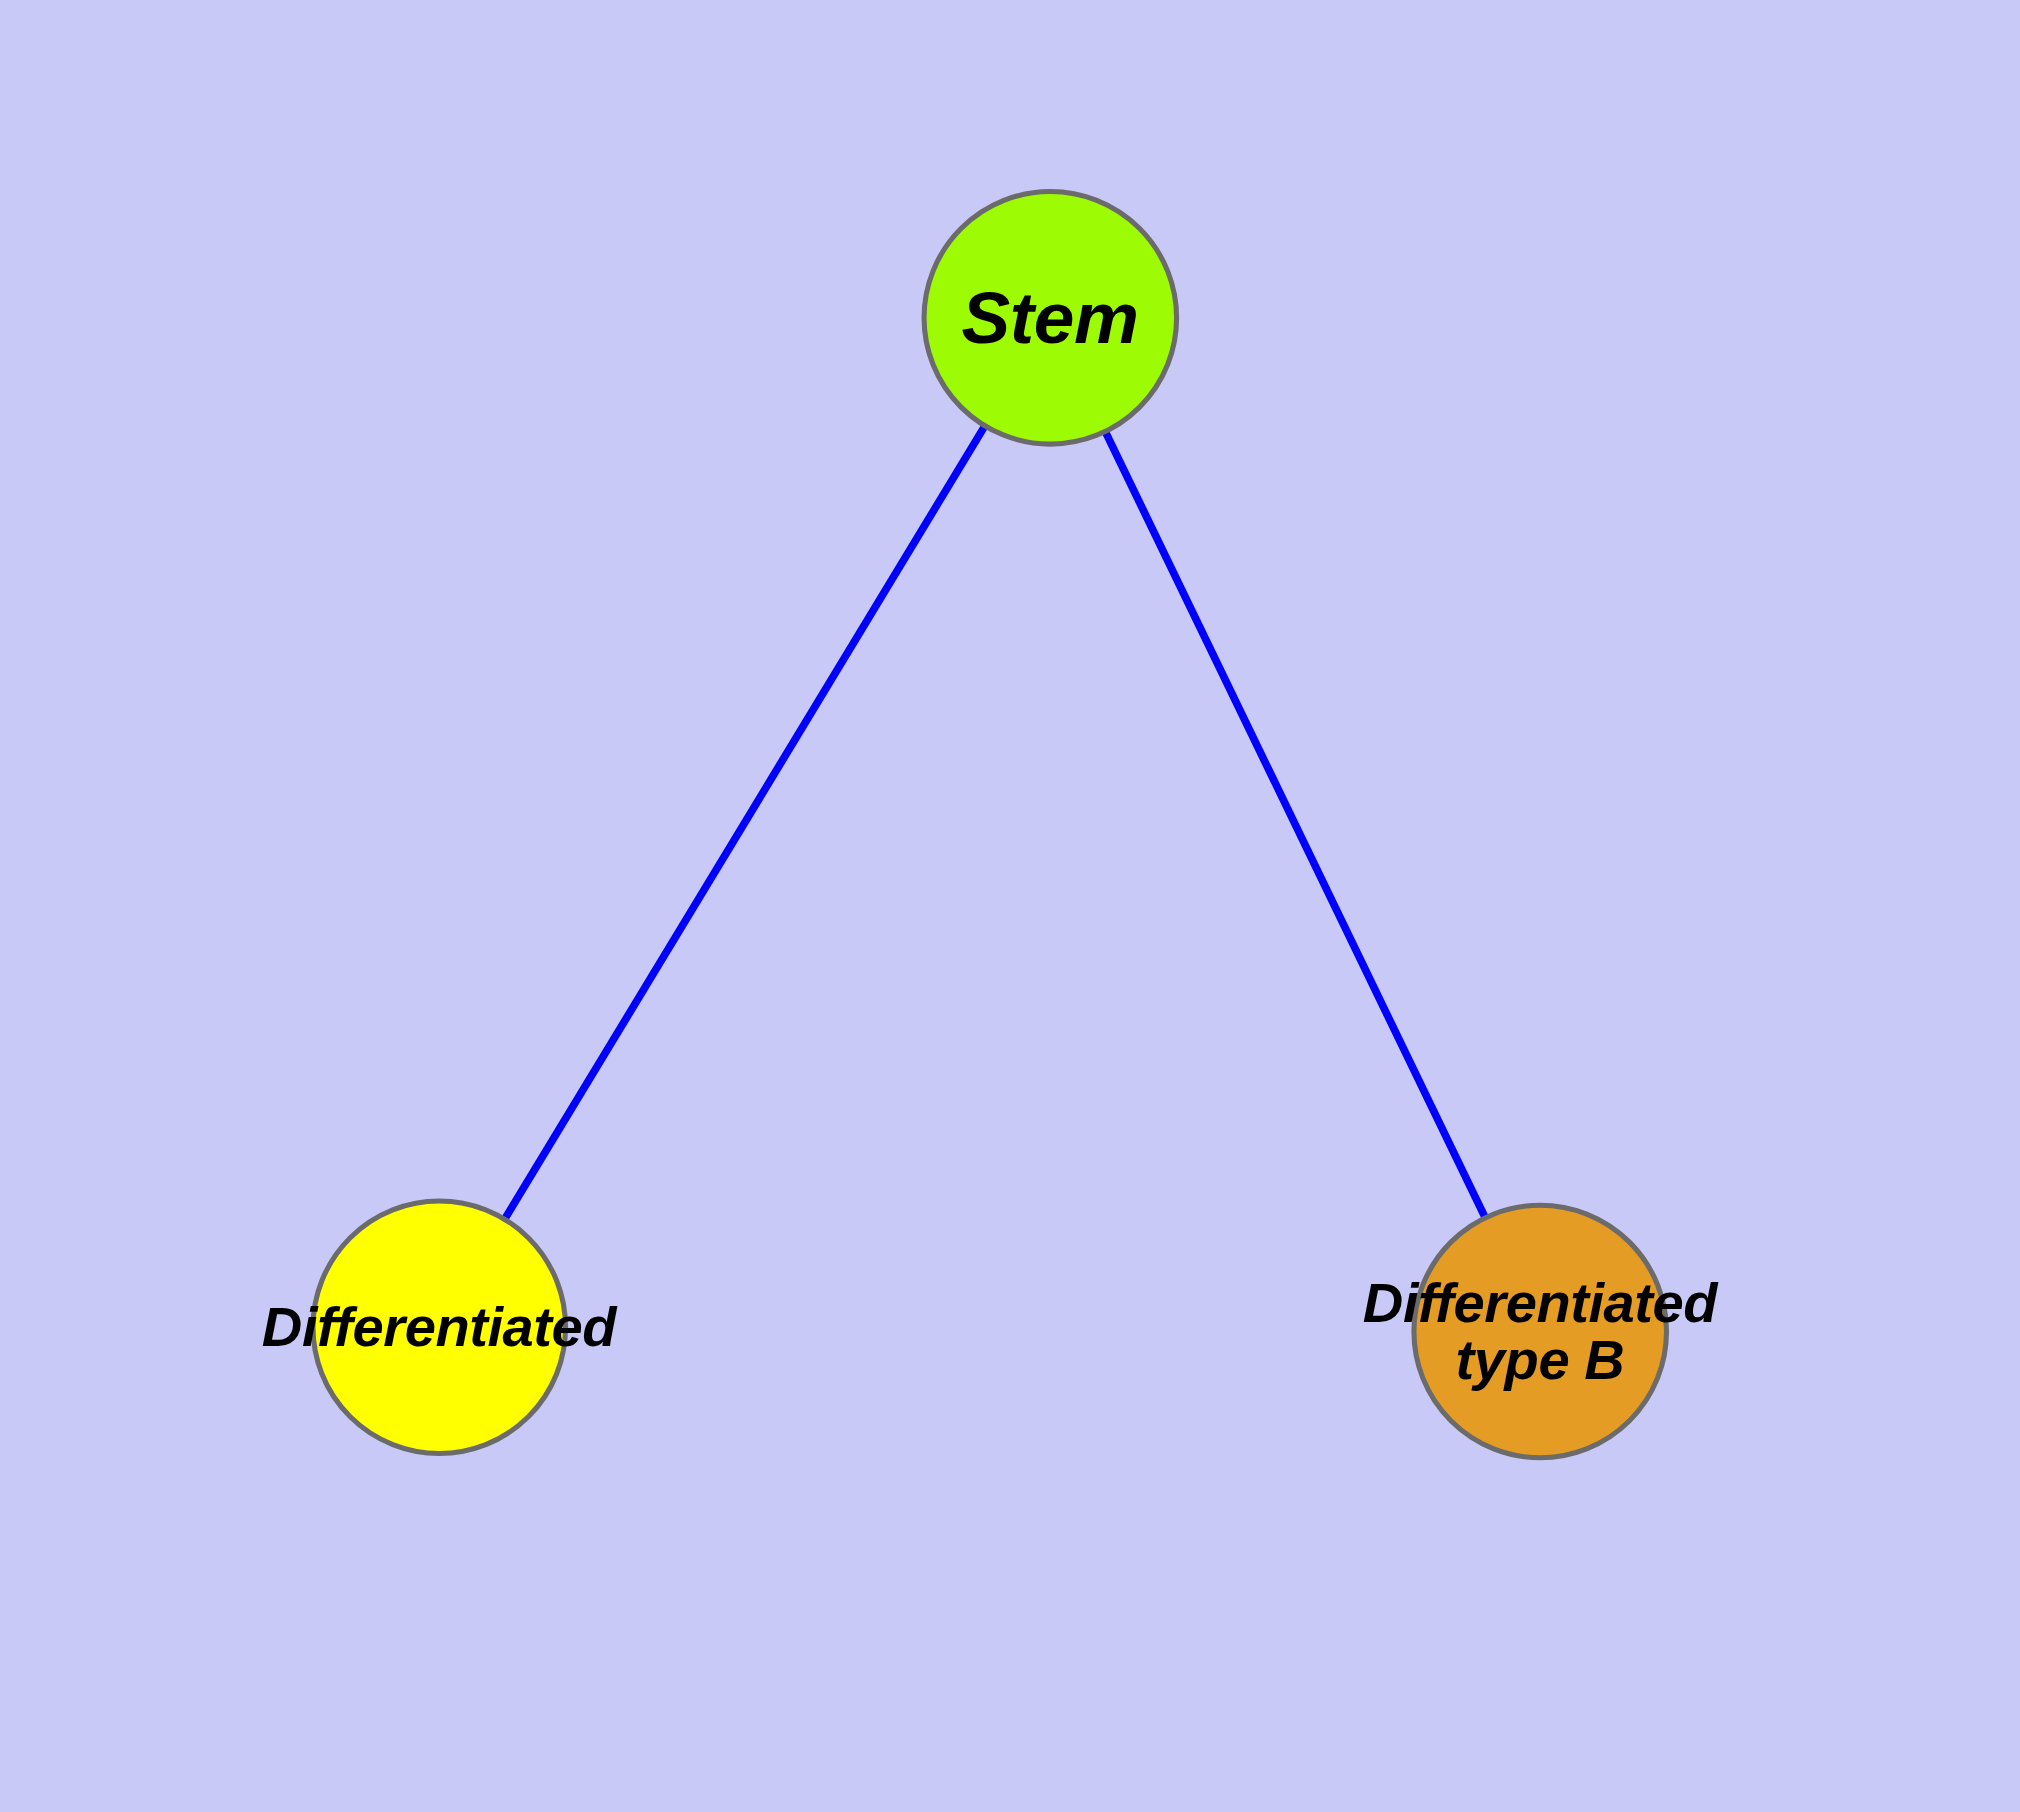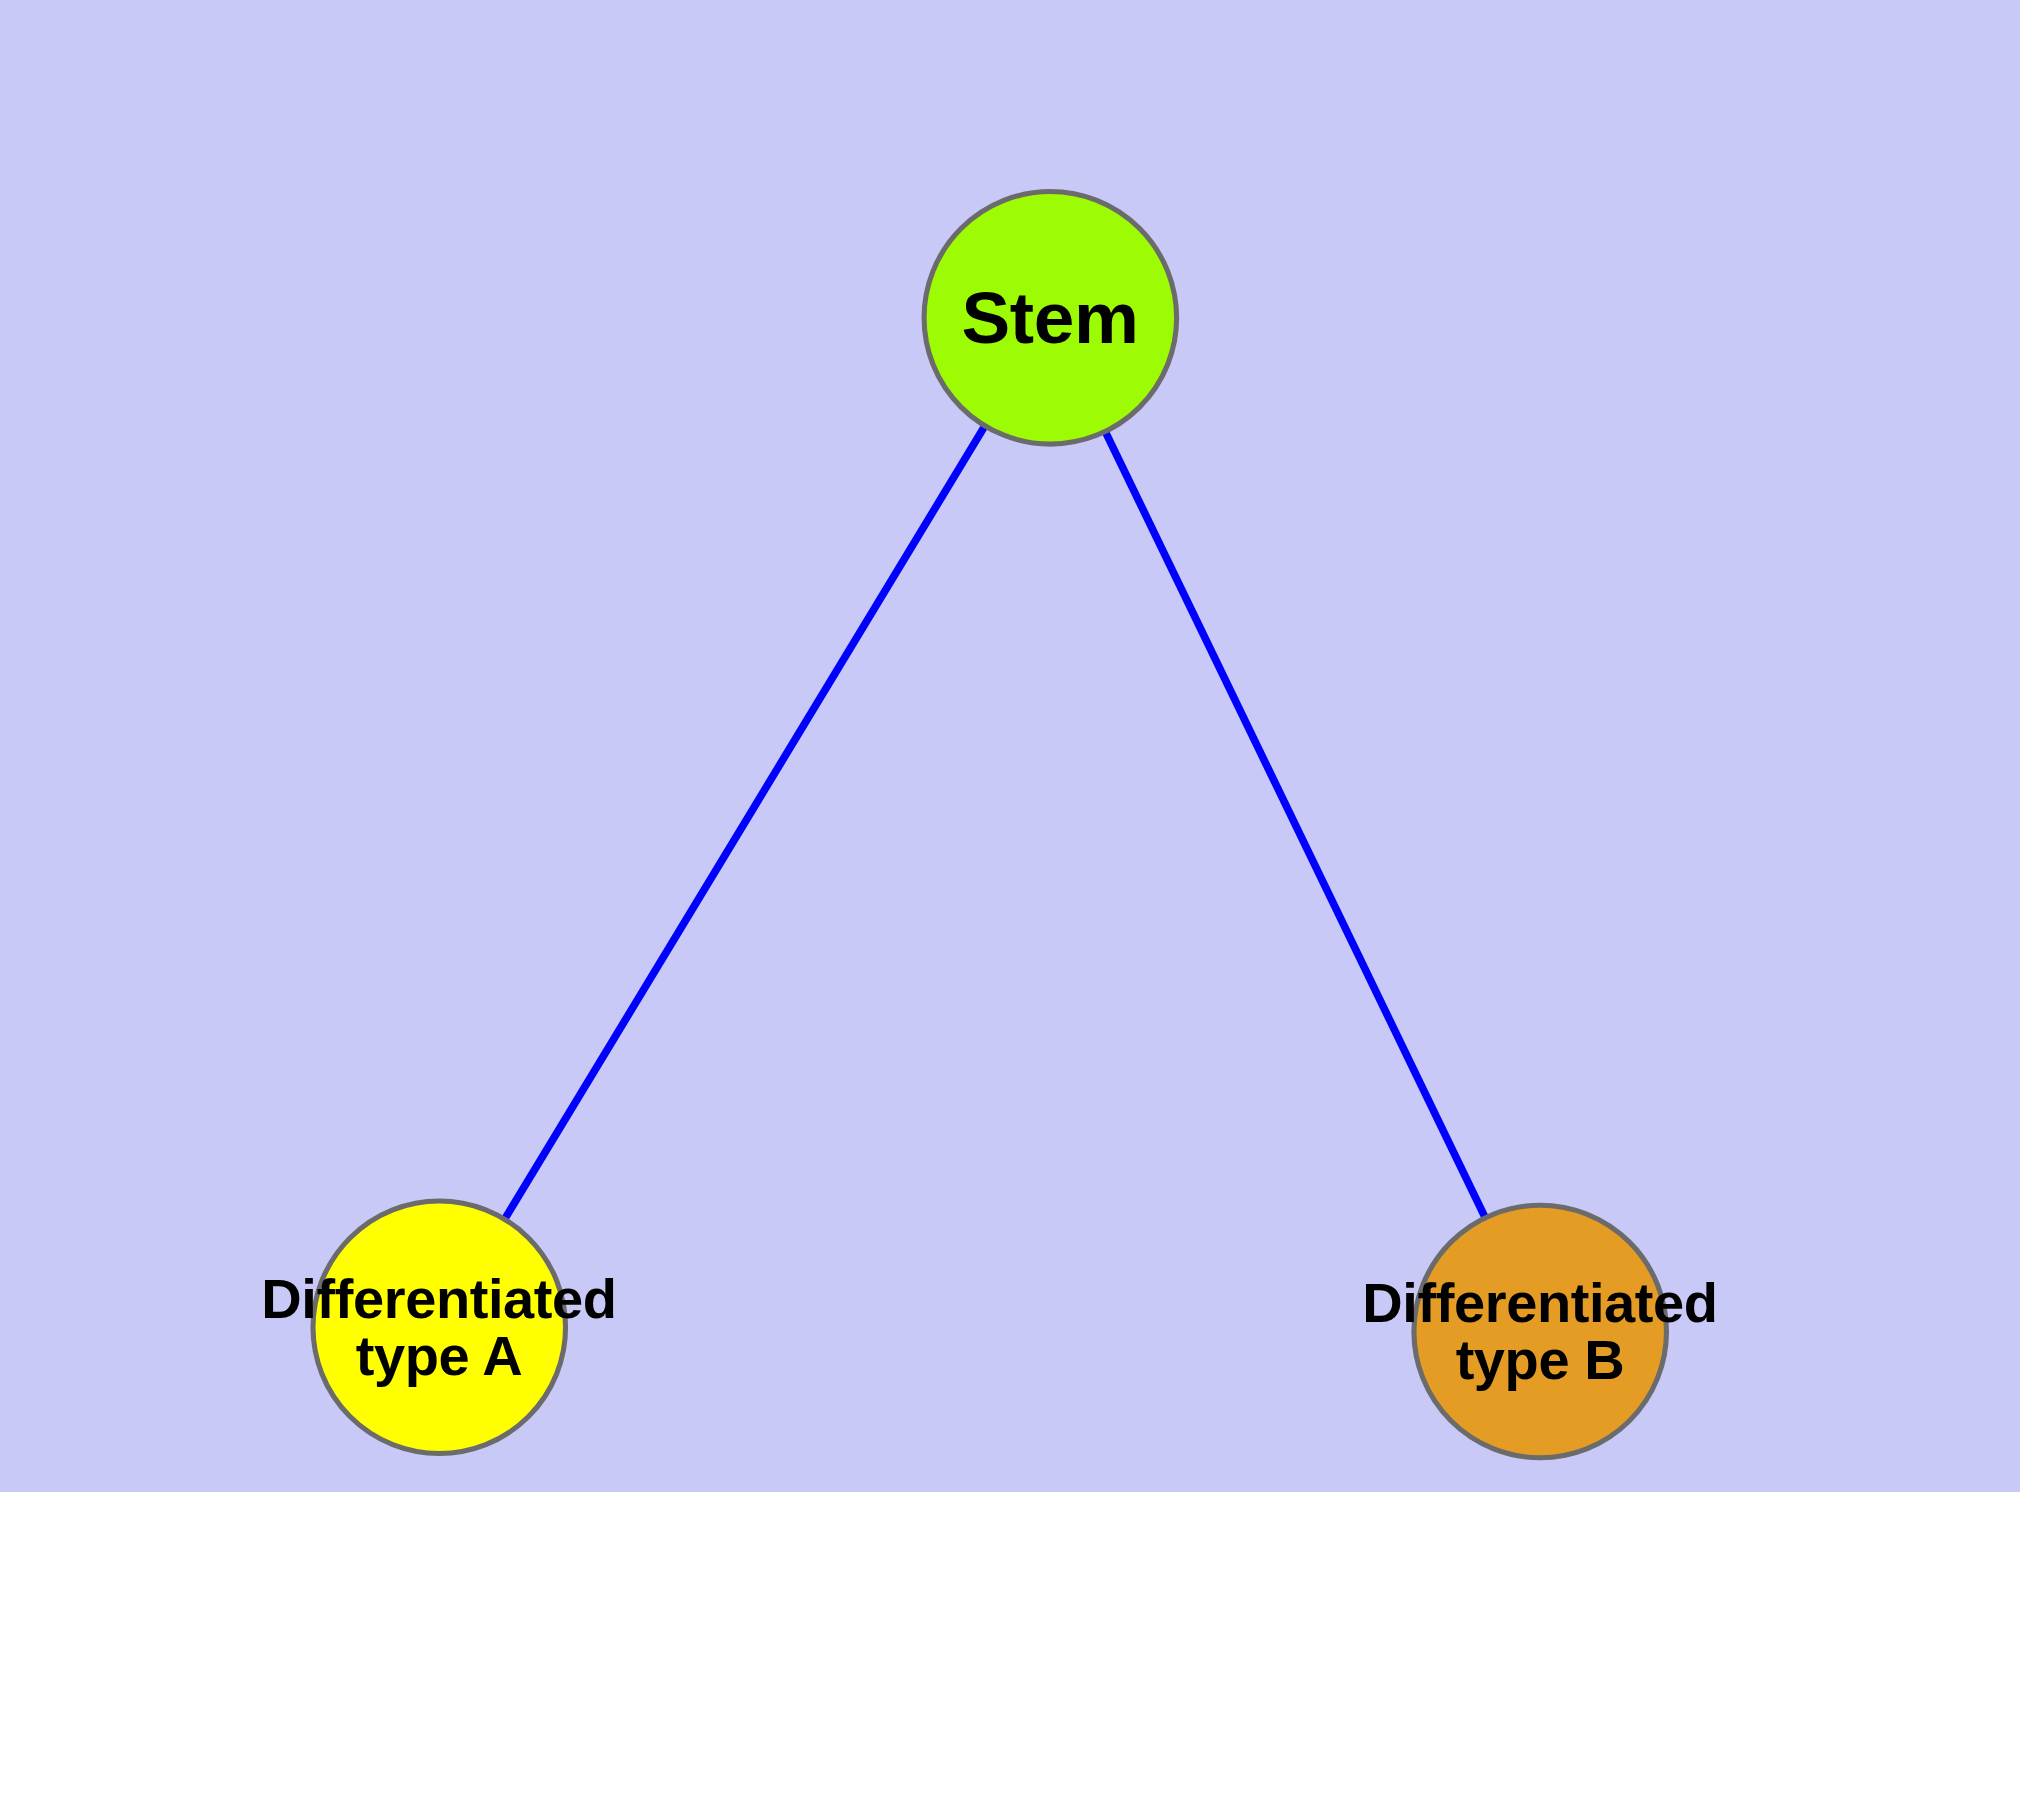--- a/index.html
+++ b/index.html
@@ -44,36 +44,36 @@
   .node-label.single {
     font-size: 73px;
   }
   .node-label.double {
     font-size: 56px;
   }
 </style>
 </head>
 <body>
 
-<div id="stage" style="width: 2021px; height: 1492px;">
+<div id="stage" style="width: 2021px; height: 1812px; font-style: italic;">
 
   <div id="canvas-bg" style="background: rgb(201, 201, 247);"></div>
 
   <svg id="graph-svg" viewBox="0 0 2384 2138" xmlns="http://www.w3.org/2000/svg">
     <g id="edge-layer">
         <line x1="1239" y1="375" x2="518" y2="1566" stroke="#0000ff" stroke-width="9" stroke-linecap="butt"></line>
         <line x1="1239" y1="375" x2="1817" y2="1571" stroke="#0000ff" stroke-width="9" stroke-linecap="butt"></line>
       </g>
     <g id="node-layer">
         <circle cx="1239" cy="375" r="149" fill="#9dfb03" stroke="#6b6b6b" stroke-width="6"></circle>
         <circle cx="518" cy="1566" r="149" fill="#ffff00" stroke="#6b6b6b" stroke-width="6"></circle>
         <circle cx="1817" cy="1571" r="149" fill="#e59c25" stroke="#6b6b6b" stroke-width="6"></circle>
       </g>
   </svg>
 
   <div id="label-layer">
       <div class="node-label single" style="left: 1050px; top: 318px;"><div>Stem</div></div>
-      <div class="node-label double" style="left: 439px; top: 1327px;"><div>Differentiated</div><div>type A</div></div>
+      <div class="node-label double" style="left: 439px; top: 1327px;"><div>Differentiated</div></div>
       <div class="node-label double" style="left: 1540px; top: 1331px;"><div>Differentiated</div><div>type B</div></div>
     </div>
 
 </div>
 
 
 </body></html>

